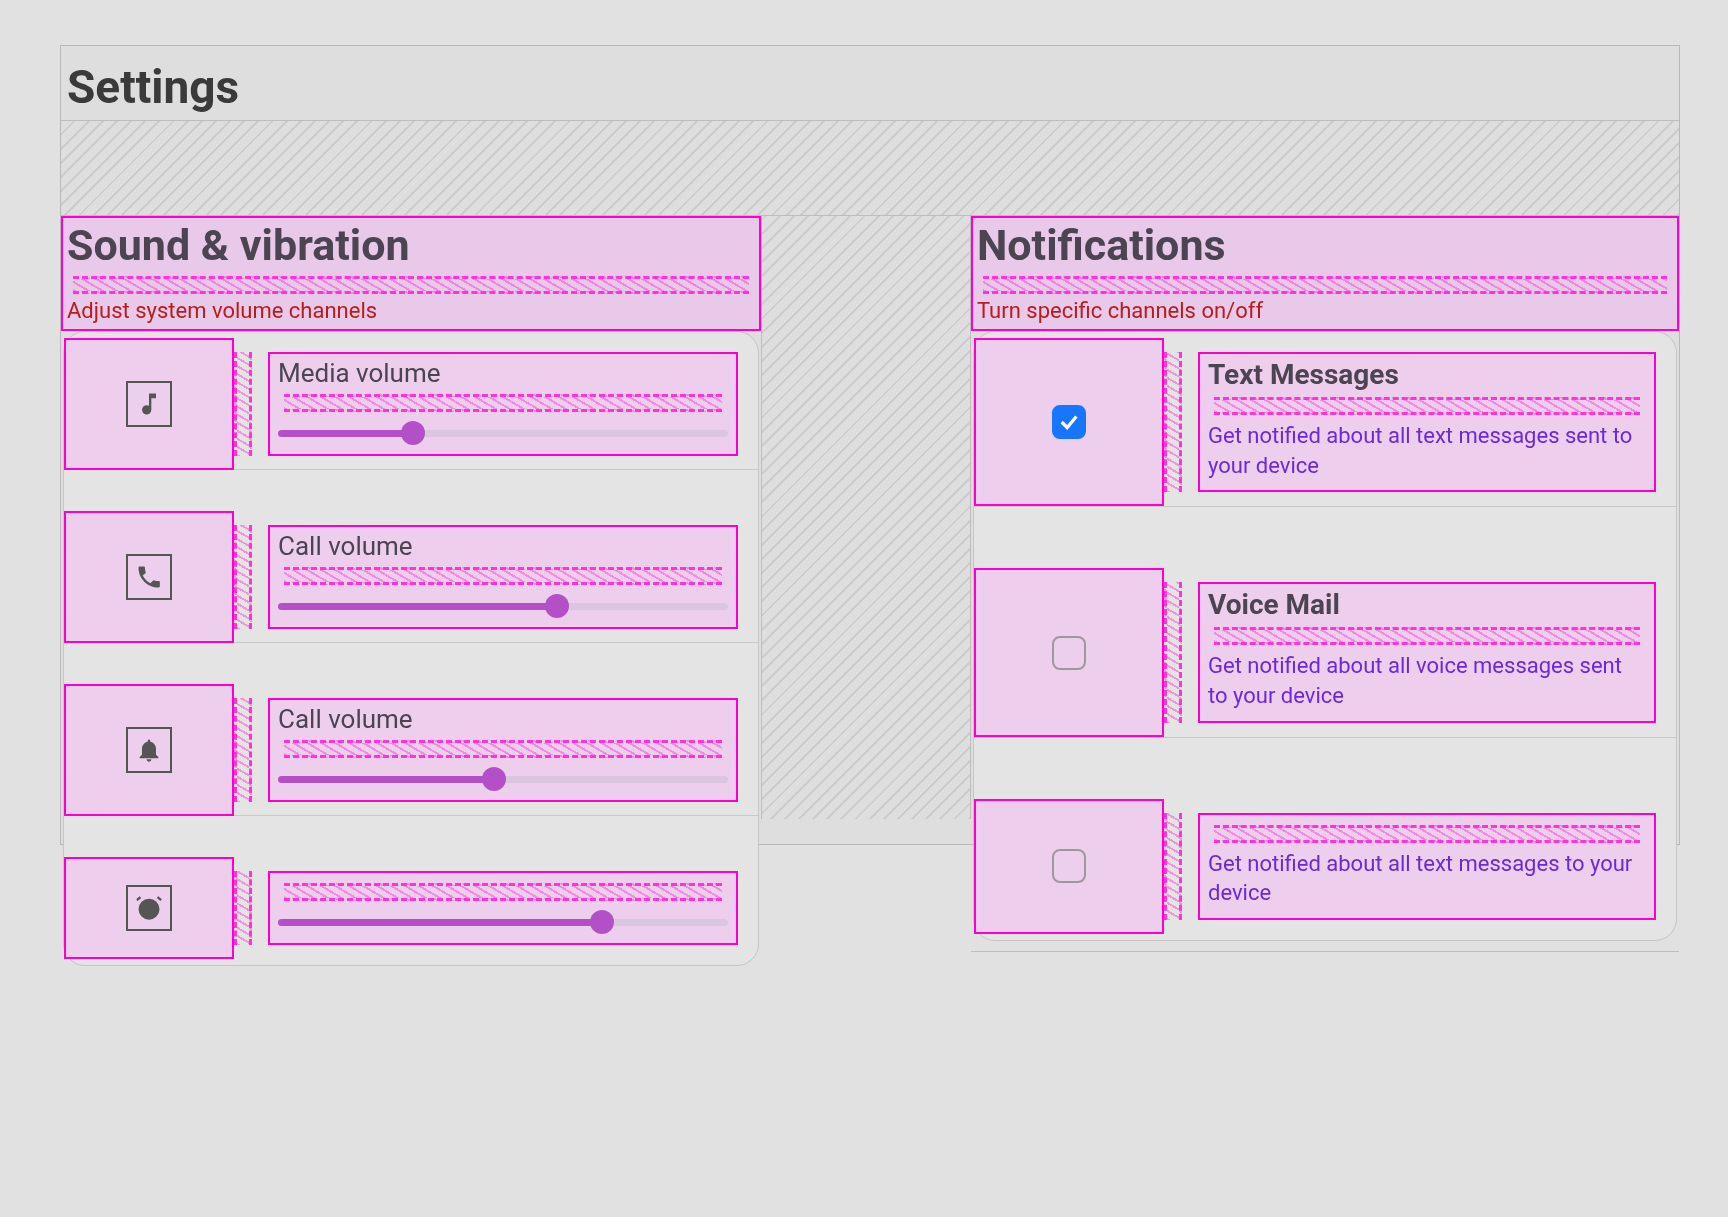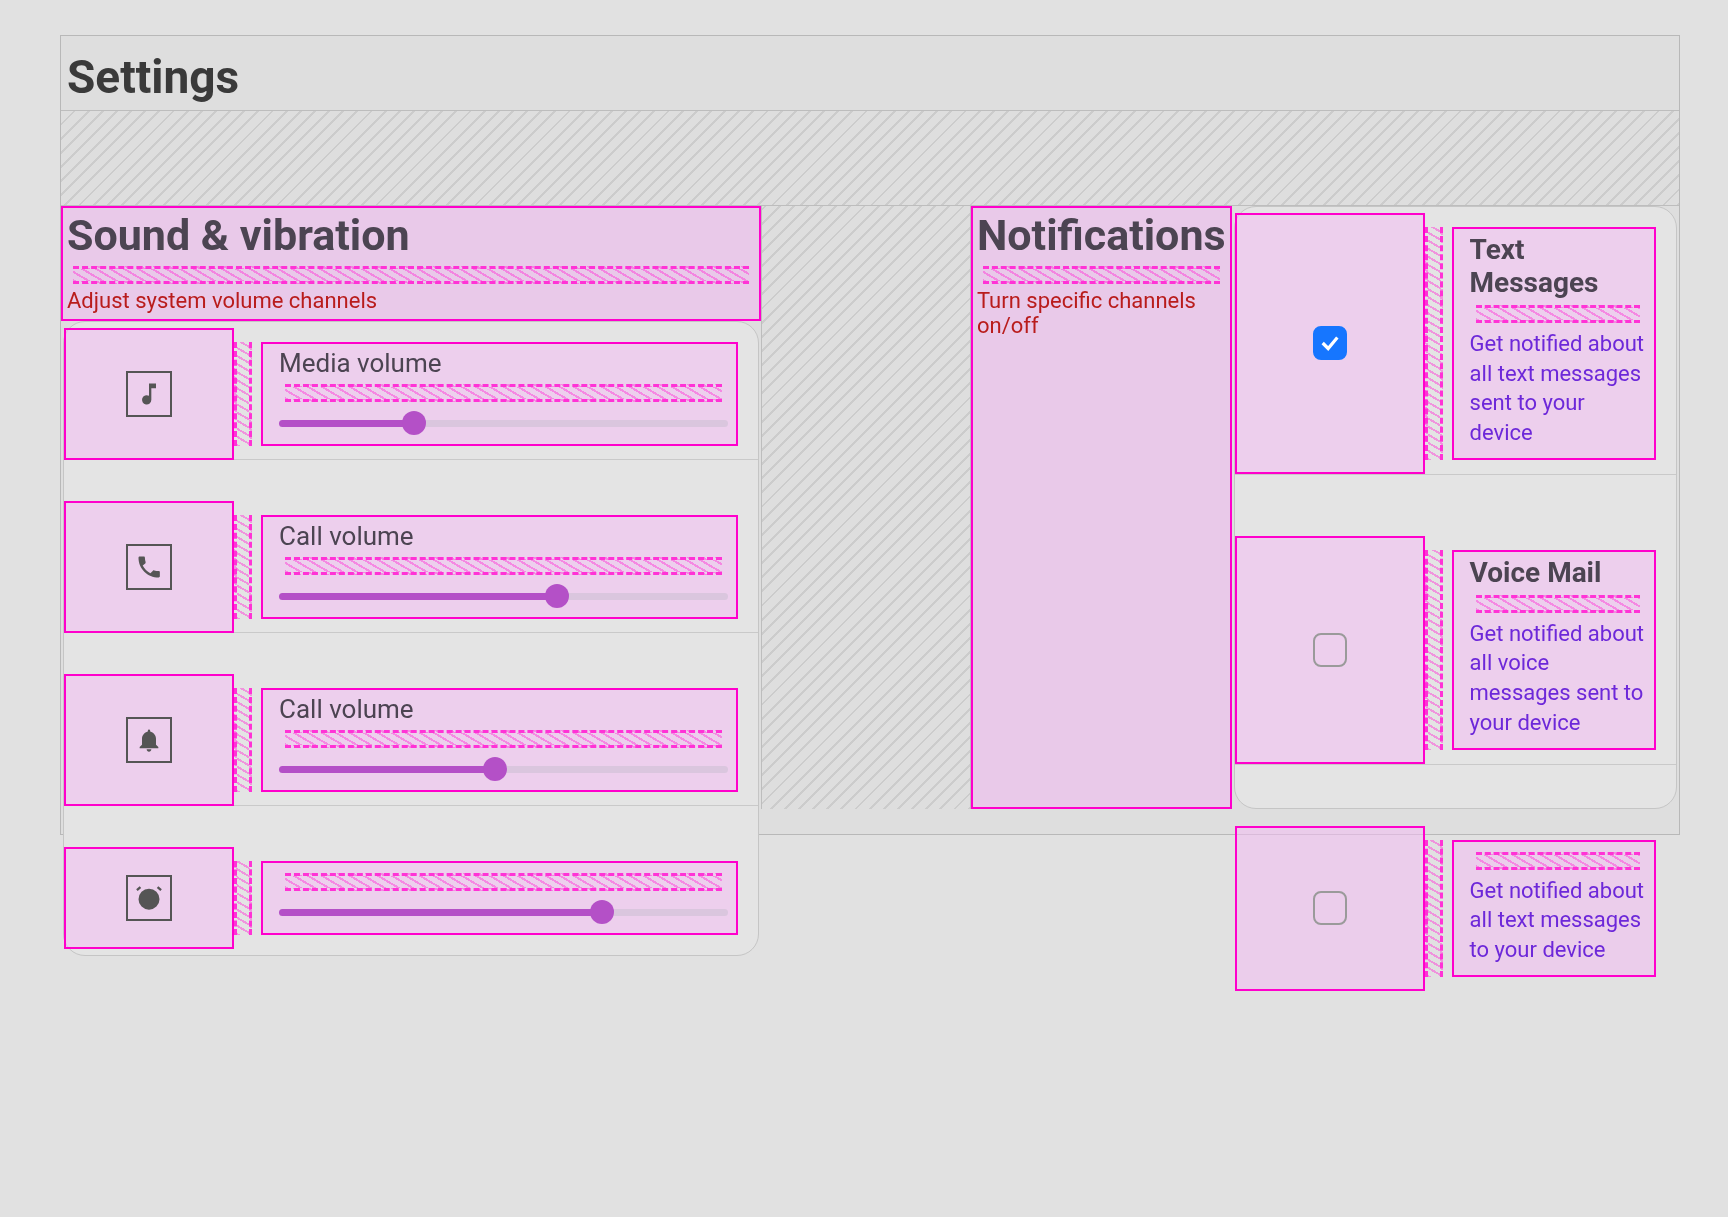--- a/index.html
+++ b/index.html
@@ -42,21 +42,21 @@
       rgba(255,51,214,0.45) 2px,
       transparent 2px,
       transparent 7px
     );
   }
 
   
   .page {
     position: absolute;
     left: 60px;
-    top: 35px;
+    top: 45px;
     width: 1620px;
     height: 800px;
     border: 1px solid #b8b8b8;
     background: #dedede;
   }
 
   .page-title {
     font-size: 46px;
     font-weight: 700;
     color: #3a3a3a;
@@ -79,22 +79,21 @@
     flex-direction:column;
   }
   .col-mid {
     flex: 1;
     border-left: 1px solid #bdbdbd;
     border-right: 1px solid #bdbdbd;
   }
   .col-right {
     width: 708px;
     display:flex;
-    flex-direction:row;
-    justify-content:flex-end;
+    flex-direction:column;
   }
 
   .section-header {
     background: rgba(244,180,244,0.5);
     border: 2px solid #ff00cc;
     padding: 2px 4px 6px 4px;
   }
   .section-title {
     font-size: 43px;
     font-weight: 700;
@@ -150,22 +149,22 @@
     height: 46px;
     border: 2px solid #555;
     display:flex;
     align-items:center;
     justify-content:center;
   }
   .icon-frame svg { width: 28px; height: 28px; fill: #555; }
 
   .slot-body {
     flex:1;
-    padding: 4px 8px 10px 16px;
-    margin: 14px 20px 14px 9px;
+    padding: 4px 8px 10px 8px;
+    margin: 14px 20px 14px 16px;
   }
 
   .ctrl-label {
     font-size: 26px;
     color: #4c4452;
     margin-bottom: 2px;
   }
 
   .slider {
     position: relative;

